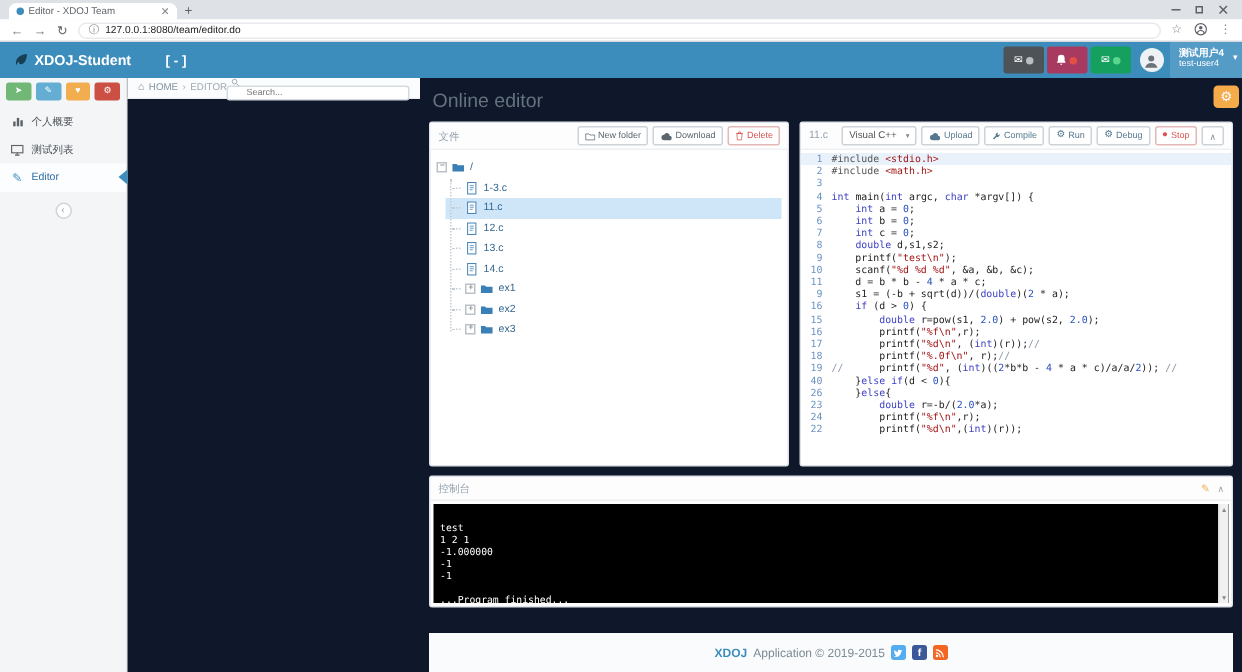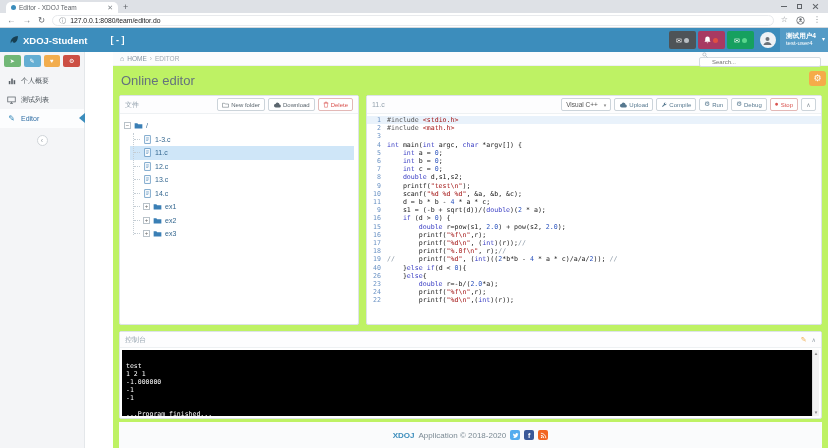--- a/index.html
+++ b/index.html
@@ -53,21 +53,21 @@
   .act-btn { width:17px; height:12px; border-radius:2px; color:#fff; font-size:6px; display:flex; align-items:center; justify-content:center; line-height:1; }
   .act-green { background:#71b776; } .act-blue { background:#64aed3; }
   .act-orange { background:#f2ad4e; } .act-red { background:#cc4f44; }
   .side-item { height:19px; display:flex; align-items:center; gap:5px; padding:0 7px; font-size:7px; color:#4a5258; position:relative; }
   .side-item .s-icon { width:9px; display:flex; justify-content:center; color:#5b6268; font-size:8px; }
   .side-item.active { background:#fcfdfe; color:#2e6da4; }
   .side-item.active .s-icon { color:#3c8dbc; }
   .active-marker { position:absolute; right:-1px; top:4px; width:0; height:0; border-top:5px solid transparent; border-bottom:5px solid transparent; border-right:6px solid #3c8dbc; }
   .collapse-circle { width:11px; height:11px; border:1px solid #d0d5d9; border-radius:50%; background:#fff; margin:7px auto; display:flex; align-items:center; justify-content:center; font-size:7px; color:#9aa2a8; line-height:1; }
 
-  .main { flex:1; background:#bef264; display:flex; flex-direction:column; min-width:0;margin-left:28px; }
+  .main { flex:1; background:#0f172a; display:flex; flex-direction:row; min-width:0; }
   .subbar { height:14px; background:#fbfcfd; border-bottom:1px solid #edf0f3; display:flex; align-items:center; padding:0 7px; }
   .crumb { display:flex; align-items:center; gap:3px; font-size:6.5px; color:#8494a2; }
   .crumb .home-icon { font-size:7px; }
   .crumb-sep { color:#aab5bd; }
   .crumb-current { color:#9fa9b2; }
   .searchwrap { margin-left:auto; position:relative; }
   .searchwrap svg { position:absolute; left:3px; top:2.5px; }
   .search-input { width:122px; height:10px; border:1px solid #d4dbe0; border-radius:2px; font-size:6px; color:#777; padding:0 3px 0 12px; outline:none; font-family:"Liberation Sans",sans-serif; }
 
   .content { flex:1; padding:0 6px; position:relative; display:flex; flex-direction:column; }
@@ -518,21 +518,21 @@
 _</pre>
           <div class="term-scroll">
             <span>▲</span>
             <span>▼</span>
           </div>
         </div>
       </div>
 
       <div class="footer">
         <b>XDOJ</b>
-        <span>Application © 2018-2020</span>
+        <span>Application © 2019-2015</span>
         <span class="social tw">
           <svg width="7" height="7" viewBox="0 0 14 14">
               <path d="M13 3.4c-.4.2-.9.3-1.3.4.5-.3.8-.8 1-1.3-.5.3-1 .5-1.5.6A2.3 2.3 0 0 0 7.2 5.2C5.3 5.1 3.6 4.2 2.5 2.8c-.6 1-.3 2.3.7 3-.4 0-.8-.1-1.1-.3 0 1.1.8 2.1 1.9 2.3-.3.1-.7.1-1 .1.3.9 1.1 1.6 2.1 1.6A4.6 4.6 0 0 1 1.6 10.6 6.5 6.5 0 0 0 11.7 5c.4-.3.8-.7 1.1-1.1z" fill="#fff"></path>
             </svg>
         </span>
         <span class="social fb">f</span>
         <span class="social rss">
           <svg width="7" height="7" viewBox="0 0 12 12">
               <circle cx="2.8" cy="9.2" r="1.4" fill="#fff"></circle>
               <path d="M1.5 5.6a5 5 0 0 1 5 5M1.5 2.1a8.5 8.5 0 0 1 8.5 8.5" fill="none" stroke="#fff" stroke-width="1.5"></path>

